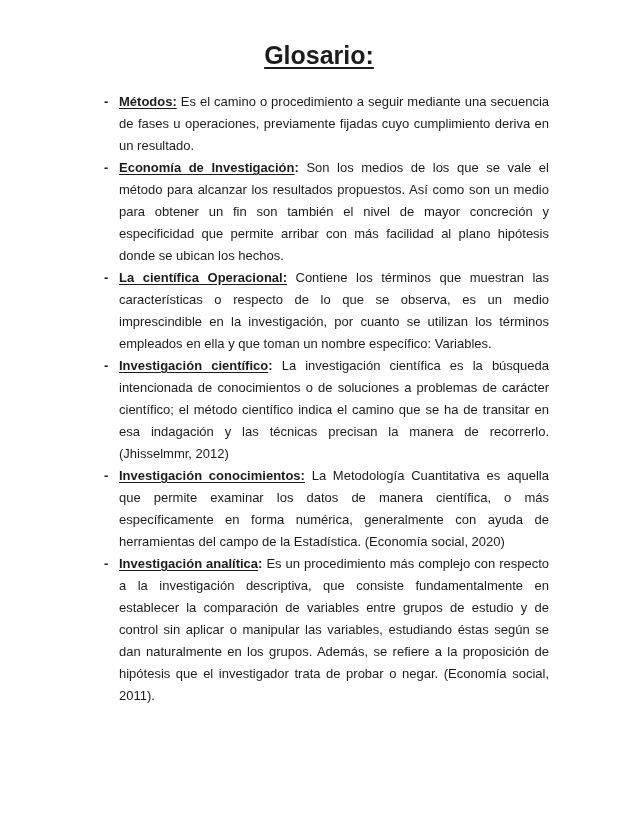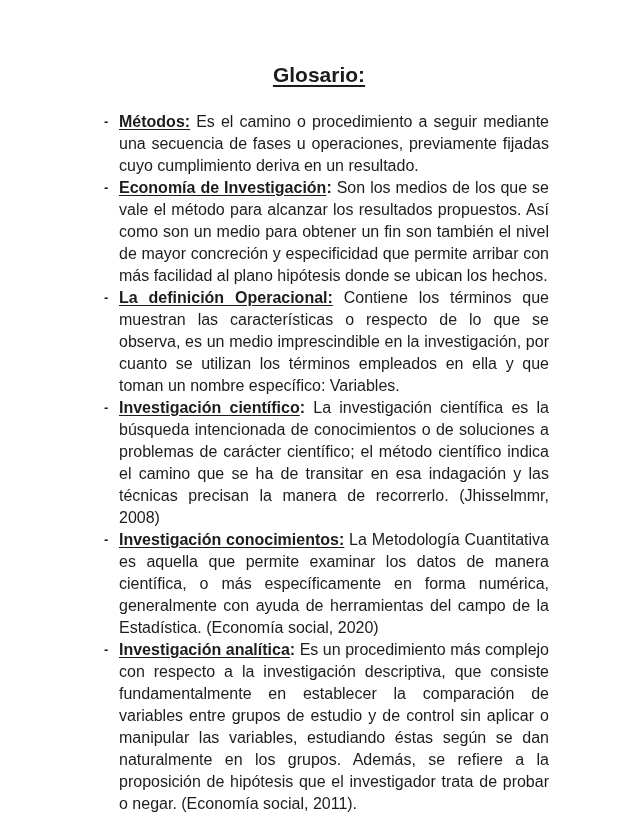--- a/index.html
+++ b/index.html
@@ -10,24 +10,24 @@
   .page {
     position: relative;
     width: 638px;
     height: 826px;
     background: #ffffff;
     overflow: hidden;
     font-family: "Liberation Sans", sans-serif;
     color: #1c1c1c;
   }
   .title {
-    margin: 0;
-    padding-top: 60px;
+    margin: 12px;
+    padding-top: 28px;
     text-align: center;
-    font-size: 21px;
+    font-size: 25px;
     line-height: 30px;
     font-weight: bold;
     text-decoration: underline;
     text-decoration-thickness: 2px;
     text-underline-offset: 3px;
   }
   .entries {
     margin: 21px 89px 0 104px;
   }
   .entry {
@@ -36,21 +36,21 @@
   }
   .marker {
     flex: 0 0 15px;
     font-size: 13px;
     line-height: 22px;
     font-weight: bold;
   }
   .text {
     margin: 0;
     flex: 1 1 auto;
-    font-size: 16px;
+    font-size: 13px;
     line-height: 22px;
     text-align: justify;
   }
   .term {
     font-weight: bold;
     text-decoration: underline;
     text-underline-offset: 2px;
   }
   .sep {
     font-weight: bold;
@@ -67,26 +67,26 @@
     <p class="text"><span class="term">Métodos:</span><span class="sep"></span><span class="def"> Es el camino o procedimiento a seguir mediante una secuencia de fases u operaciones, previamente fijadas cuyo cumplimiento deriva en un resultado.</span></p>
   </div>
 
   <div class="entry">
     <span class="marker">-</span>
     <p class="text"><span class="term">Economía de Investigación</span><span class="sep">:</span><span class="def"> Son los medios de los que se vale el método para alcanzar los resultados propuestos. Así como son un medio para obtener un fin son también el nivel de mayor concreción y especificidad que permite arribar con más facilidad al plano hipótesis donde se ubican los hechos.</span></p>
   </div>
 
   <div class="entry">
     <span class="marker">-</span>
-    <p class="text"><span class="term">La definición Operacional:</span><span class="sep"></span><span class="def"> Contiene los términos que muestran las características o respecto de lo que se observa, es un medio imprescindible en la investigación, por cuanto se utilizan los términos empleados en ella y que toman un nombre específico: Variables.</span></p>
+    <p class="text"><span class="term">La científica Operacional:</span><span class="sep"></span><span class="def"> Contiene los términos que muestran las características o respecto de lo que se observa, es un medio imprescindible en la investigación, por cuanto se utilizan los términos empleados en ella y que toman un nombre específico: Variables.</span></p>
   </div>
 
   <div class="entry">
     <span class="marker">-</span>
-    <p class="text"><span class="term">Investigación científico</span><span class="sep">:</span><span class="def"> La investigación científica es la búsqueda intencionada de conocimientos o de soluciones a problemas de carácter científico; el método científico indica el camino que se ha de transitar en esa indagación y las técnicas precisan la manera de recorrerlo. (Jhisselmmr, 2008)</span></p>
+    <p class="text"><span class="term">Investigación científico</span><span class="sep">:</span><span class="def"> La investigación científica es la búsqueda intencionada de conocimientos o de soluciones a problemas de carácter científico; el método científico indica el camino que se ha de transitar en esa indagación y las técnicas precisan la manera de recorrerlo. (Jhisselmmr, 2012)</span></p>
   </div>
 
   <div class="entry">
     <span class="marker">-</span>
     <p class="text"><span class="term">Investigación conocimientos:</span><span class="sep"></span><span class="def"> La Metodología Cuantitativa es aquella que permite examinar los datos de manera científica, o más específicamente en forma numérica, generalmente con ayuda de herramientas del campo de la Estadística. (Economía social, 2020)</span></p>
   </div>
 
   <div class="entry">
     <span class="marker">-</span>
     <p class="text"><span class="term">Investigación analítica</span><span class="sep">:</span><span class="def"> Es un procedimiento más complejo con respecto a la investigación descriptiva, que consiste fundamentalmente en establecer la comparación de variables entre grupos de estudio y de control sin aplicar o manipular las variables, estudiando éstas según se dan naturalmente en los grupos. Además, se refiere a la proposición de hipótesis que el investigador trata de probar o negar. (Economía social, 2011).</span></p>

